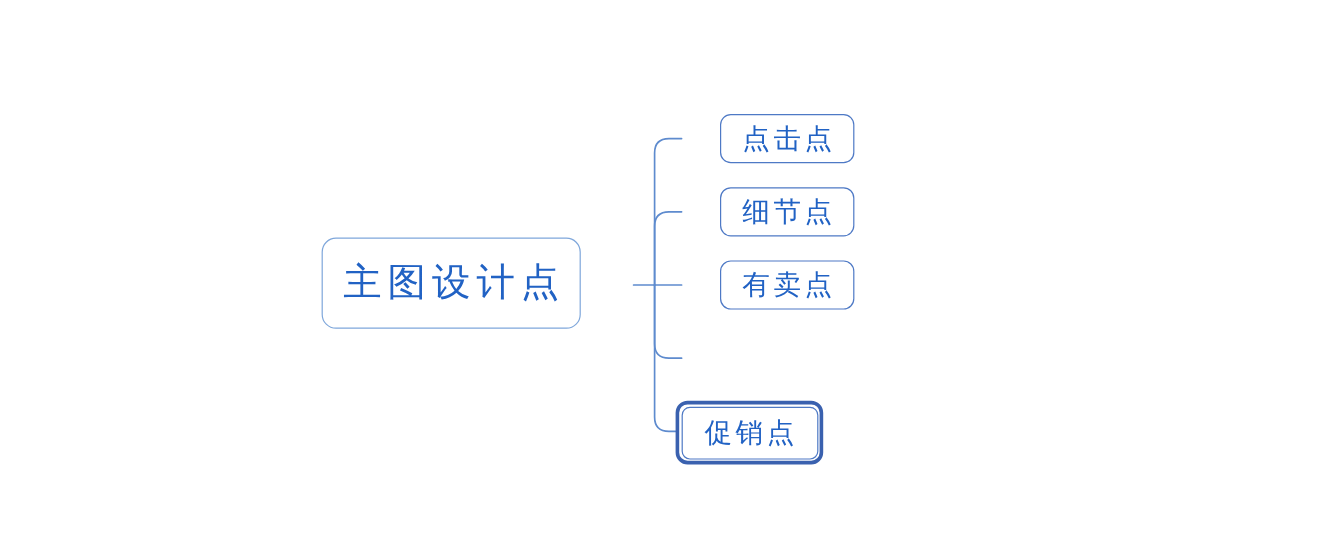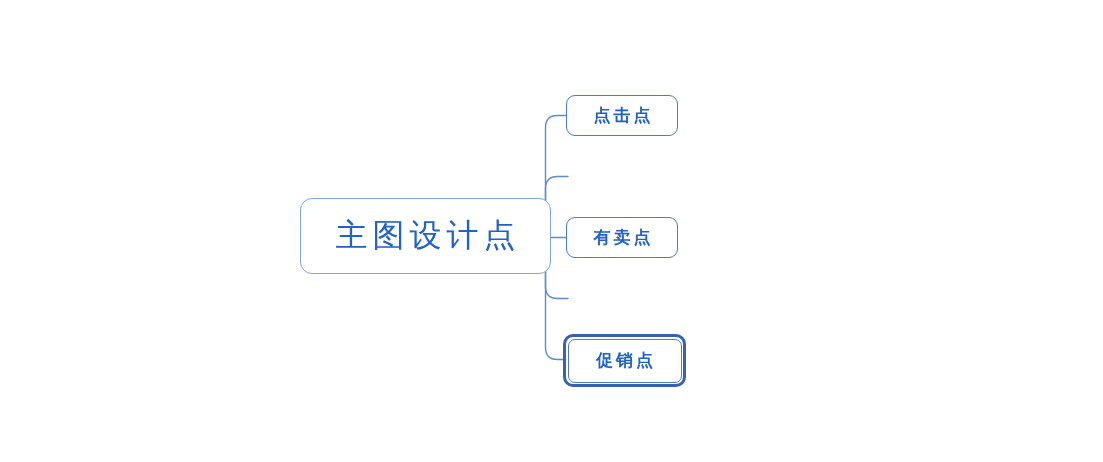--- a/index.html
+++ b/index.html
@@ -29,37 +29,35 @@
     position:absolute;
     box-sizing:border-box;
     display:flex;
     align-items:center;
     justify-content:center;
     background:#fff;
     color:var(--text-color);
   }
   .root-node{
     left:268px;top:198px;
-    width:251px;height:76px;
+    width:216px;height:76px;
     border:1.5px solid var(--root-border);
     border-radius:12px;
     font-size:32px;
     letter-spacing:5px;
     text-indent:5px; 
-    margin-left:32px;
   }
   .child-node{
-    left:566px;
+    left:600px;
     width:112px;height:41px;
     border:1.4px solid var(--child-border);
     border-radius:9px;
-    font-size:17px;
+    font-size:23px;
     letter-spacing:3px;
     text-indent:3px;
-    font-weight:bold;
   }
   .child-1{top:95px;}
   .child-2{top:156px;}
   .child-3{top:217px;align-items:center;}
   .child-4{top:278px;}
   .selection-frame{
     position:absolute;
     left:563px;top:334px;
     width:123px;height:53px;
     box-sizing:border-box;
@@ -97,20 +95,23 @@
   </svg>
 
   <div class="node root-node">
     <span>主图设计点</span>
   </div>
 
   <div class="node child-node child-1">
     <span>点击点</span>
   </div>
 
+  <div class="node child-node child-2">
+    <span>细节点</span>
+  </div>
 
   <div class="node child-node child-3">
     <span>有卖点</span>
   </div>
 
 
   <div class="selection-frame">
     <div class="node child-node">
       <span>促销点</span>
     </div>

